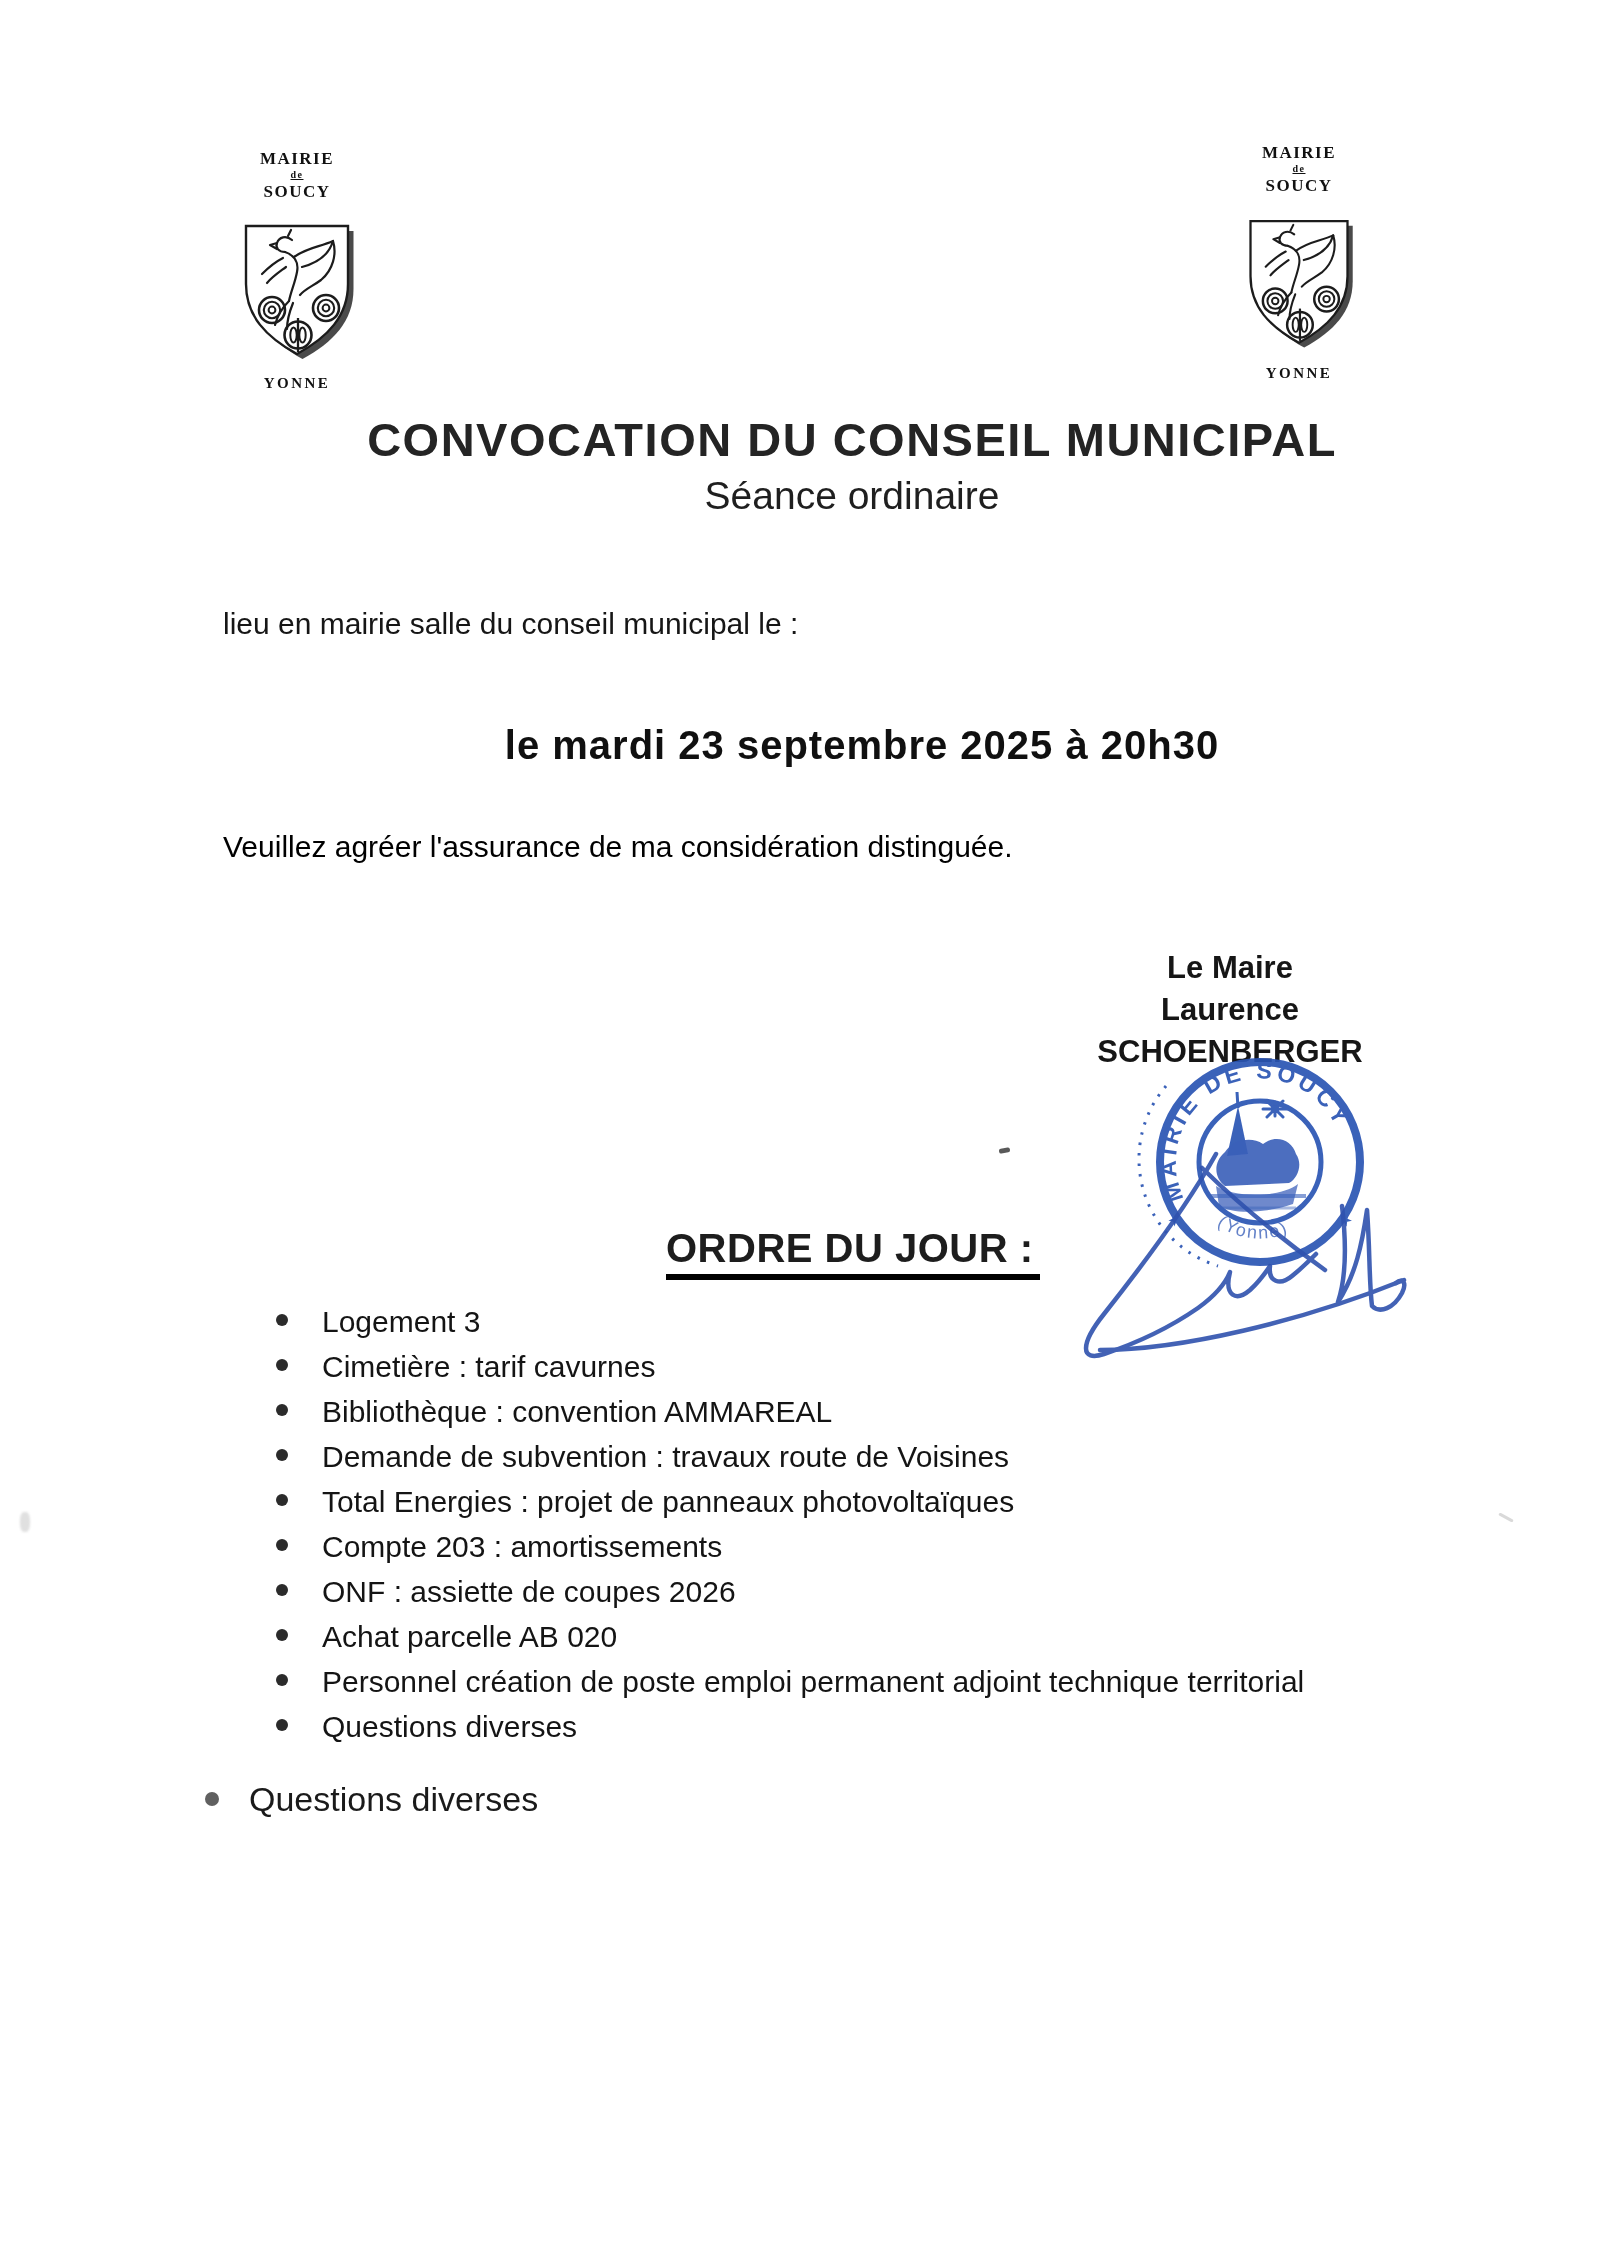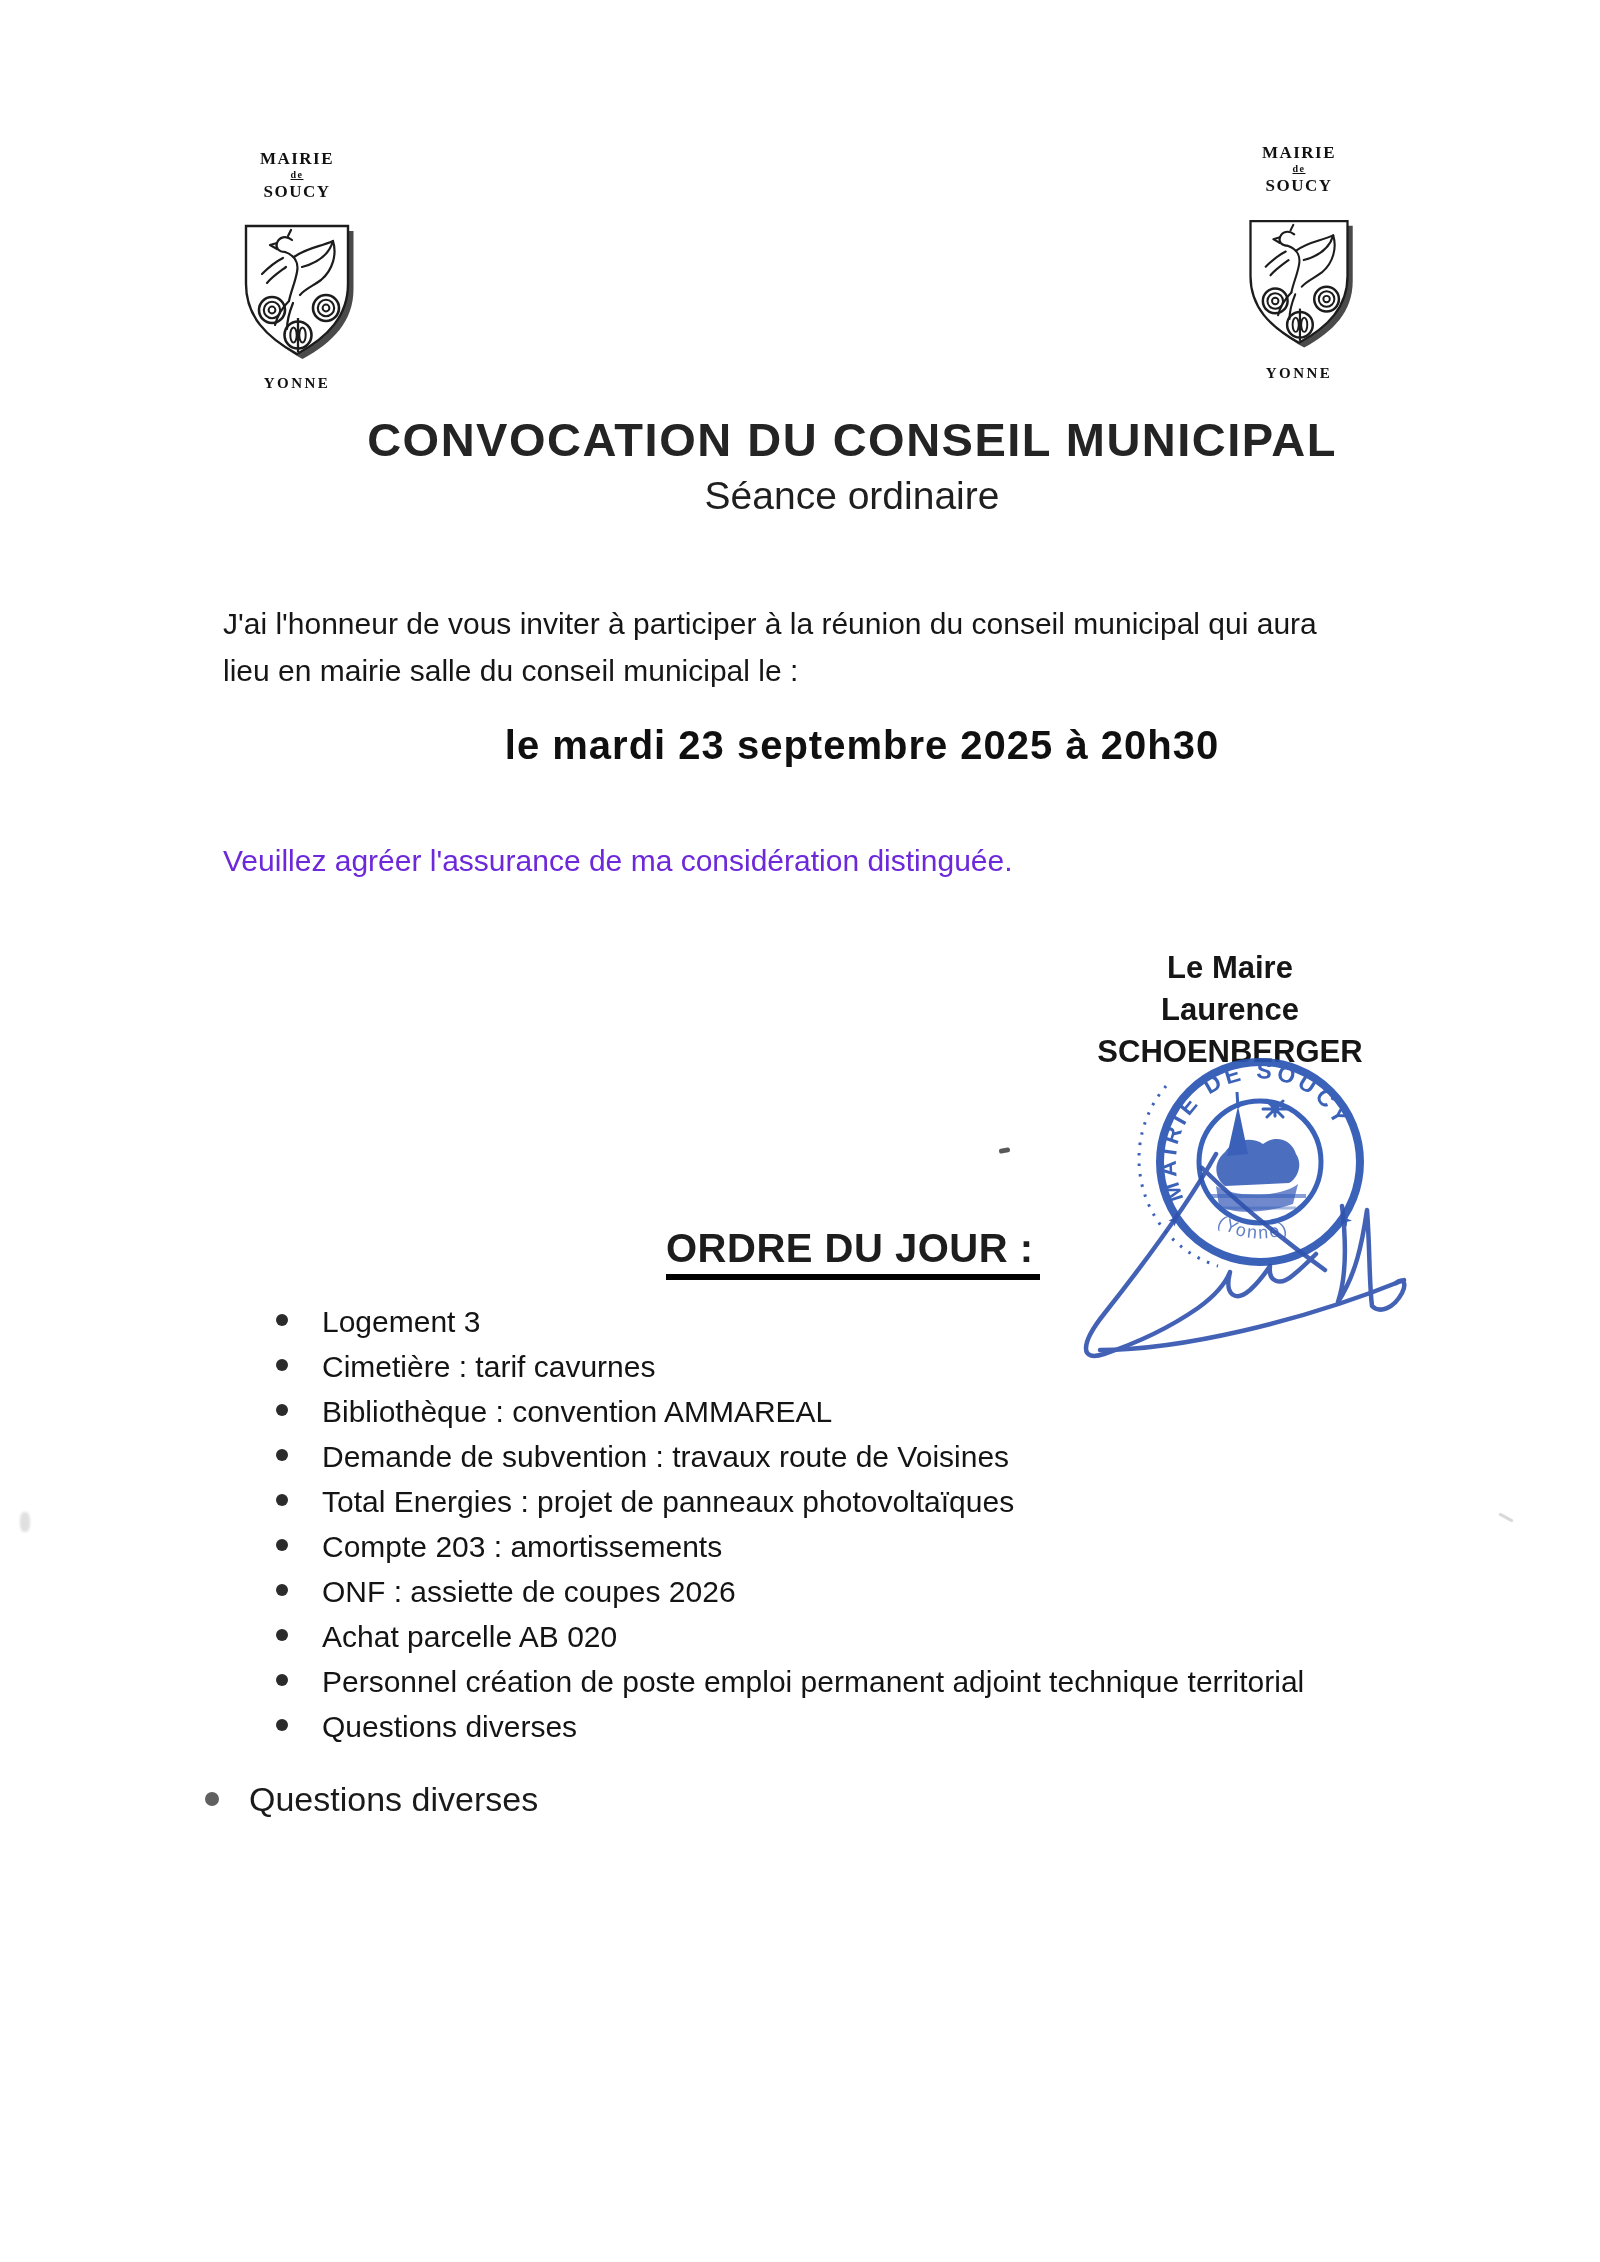--- a/index.html
+++ b/index.html
@@ -20,21 +20,21 @@
     letter-spacing:2.5px;color:#111;margin-top:3px;}
   
   .title-block{position:absolute;top:412px;left:0;width:1600px;text-align:center;
     transform:translateX(52px);}
   .doc-title{font-size:47px;font-weight:700;letter-spacing:1.5px;color:#242424;margin:0;}
   .doc-subtitle{font-size:39px;font-weight:400;color:#1f1f1f;margin-top:7px;}
   
   .intro{position:absolute;left:223px;top:600px;font-size:30px;line-height:47px;color:#161616;}
   .meeting-date{position:absolute;top:723px;left:0;width:1600px;text-align:center;
     transform:translateX(62px);font-size:40px;font-weight:700;letter-spacing:1px;color:#101010;}
-  .closing{position:absolute;left:223px;top:830px;font-size:30px;color:#6d28d9;margin-top:14px;}
+  .closing{position:absolute;left:223px;top:830px;font-size:30px;color:#000000;}
   .signatory{position:absolute;left:1040px;top:947px;width:380px;text-align:center;
     font-size:31px;font-weight:600;line-height:42px;color:#161616;}
   
   .agenda-heading{position:absolute;left:666px;top:1226px;font-size:40px;font-weight:700;
     letter-spacing:.5px;color:#1d1d1d;border-bottom:6px solid #000000;padding:0 6px 3px 0;}
   .agenda-list{position:absolute;left:322px;top:1305px;margin:0;padding:0;list-style:none;
     font-size:30px;color:#141414;}
   .agenda-list li{position:relative;height:32px;margin-bottom:13px;white-space:nowrap;}
   .agenda-list li::before{content:"";position:absolute;left:-46px;top:9px;width:12px;height:12px;
     border-radius:50%;background:#2b2b2b;}
@@ -129,21 +129,20 @@
     </svg>
     <div class="crest-dept">YONNE</div>
   </div>
 
   <div class="title-block">
     <div class="doc-title">CONVOCATION DU CONSEIL MUNICIPAL</div>
     <div class="doc-subtitle">Séance ordinaire</div>
   </div>
 
   <div class="intro">
-    <div>J'ai l'honneur de vous inviter à participer à la réunion du conseil municipal qui aura</div>
     <div>lieu en mairie salle du conseil municipal le :</div>
   </div>
 
   <div class="meeting-date">le mardi 23 septembre 2025 à 20h30</div>
 
   <div class="closing">Veuillez agréer l'assurance de ma considération distinguée.</div>
 
   <div class="signatory">
     <div>Le Maire</div>
     <div>Laurence SCHOENBERGER</div>

